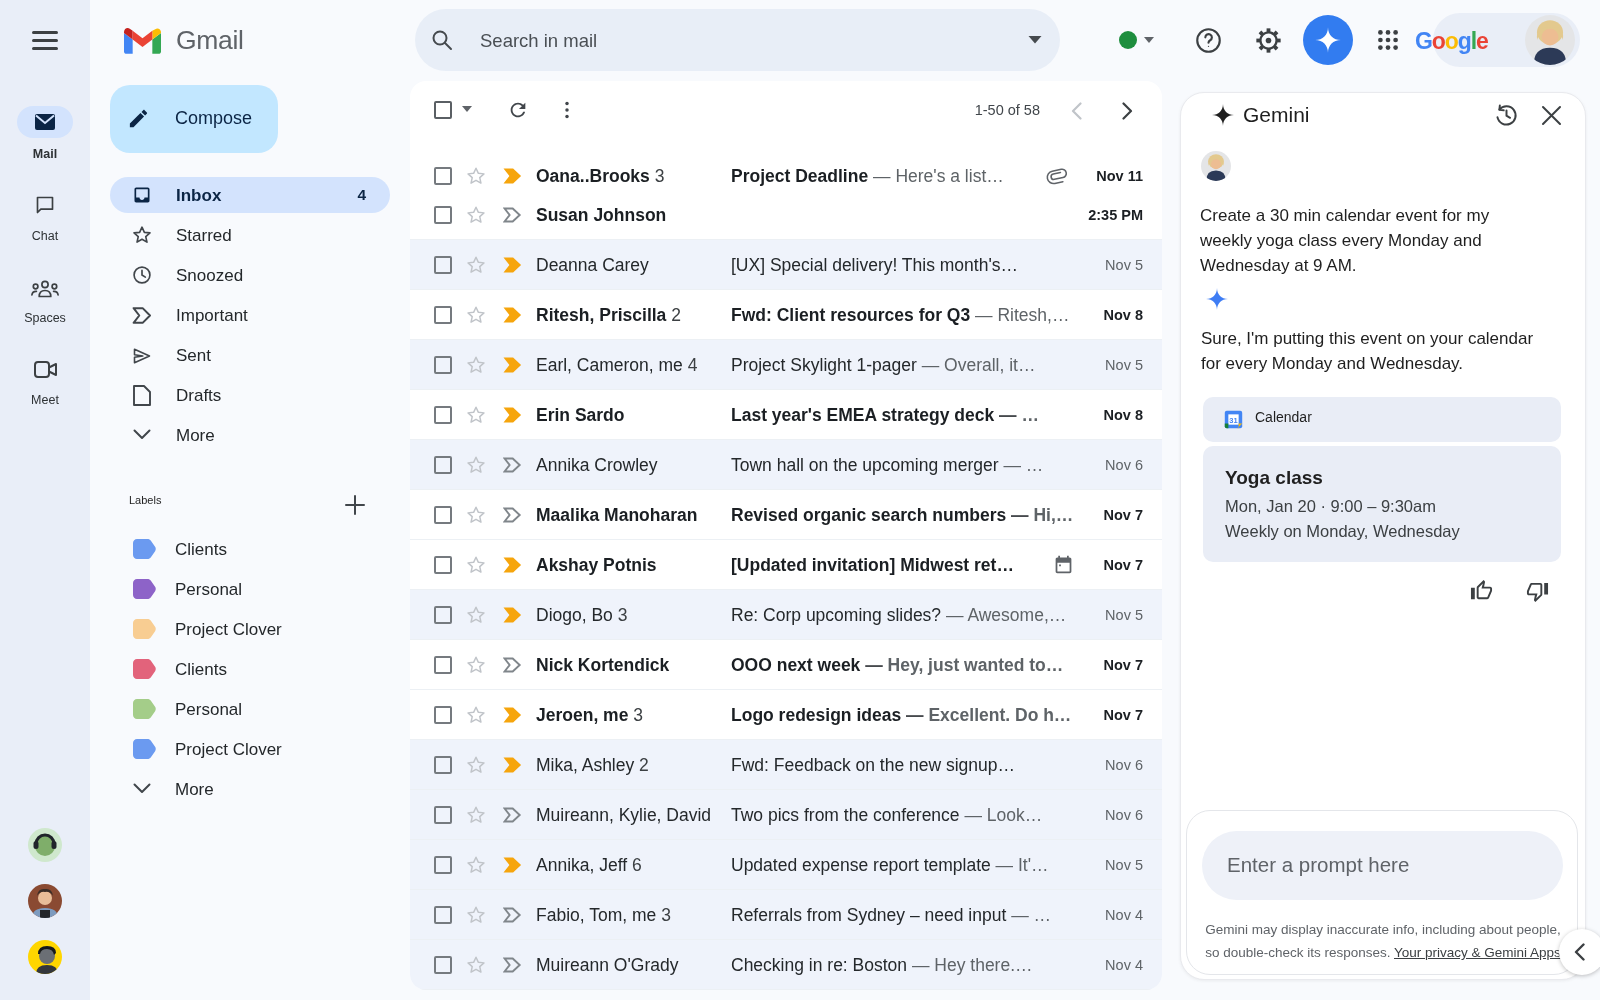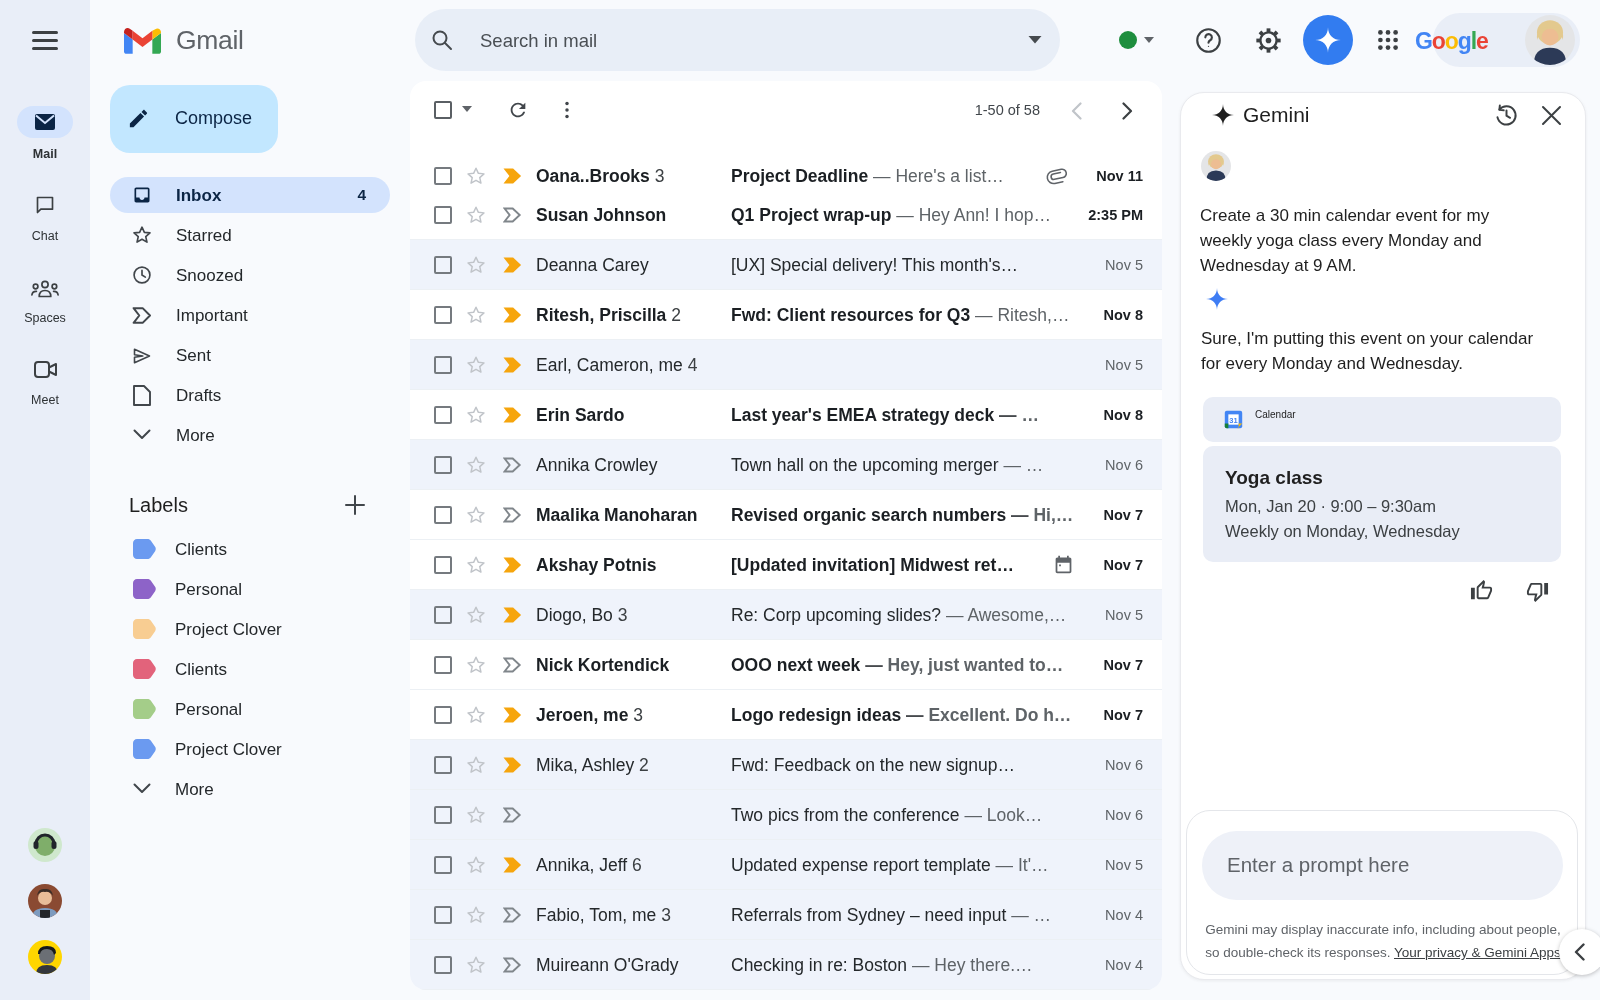--- a/index.html
+++ b/index.html
@@ -208,21 +208,21 @@
 <svg class="a" style="left:133px;top:385px" width="18" height="21" viewBox="0 0 18 21" fill="none" stroke="#41464b" stroke-width="1.9" stroke-linejoin="round">
  <path d="M1,1 h10 l6,6 v13 h-16 z"></path>
 </svg>
 <div class="a navtxt" style="left:176px;top:386px">Drafts</div>
 
 <svg class="a" style="left:133px;top:429px" width="18" height="11" viewBox="0 0 18 11">
     <path d="M1.5,1.5 L9,9 L16.5,1.5" fill="none" stroke="#41464b" stroke-width="2" stroke-linecap="round" stroke-linejoin="round"></path>
   </svg>
 <div class="a navtxt" style="left:176px;top:426px">More</div>
 
-<div class="a" style="left:129px;top:494px;font-size:20px;font-weight:500;color:#1f1f1f">Labels</div>
+<div class="a" style="left:129px;top:494px;font-size:11px;font-weight:500;color:#1f1f1f">Labels</div>
 <svg class="a" style="left:344px;top:494px" width="22" height="22" viewBox="0 0 22 22" stroke="#41464b" stroke-width="2" stroke-linecap="round">
     <path d="M11,2 V20 M2,11 H20"></path>
   </svg>
 
 <svg class="a" style="left:133px;top:539px" width="23" height="20" viewBox="0 0 23 20">
     <path d="M4,0 h10.5 c1.4,0 2.6,0.65 3.4,1.8 l4.2,6 c0.9,1.3 0.9,3.1 0,4.4 l-4.2,6 c-0.8,1.15 -2,1.8 -3.4,1.8 H4 c-2.2,0 -4,-1.8 -4,-4 V4 c0,-2.2 1.8,-4 4,-4 z" fill="#6b9af0"></path>
   </svg>
 <div class="a navtxt" style="left:175px;top:540px">Clients</div>
 <svg class="a" style="left:133px;top:579px" width="23" height="20" viewBox="0 0 23 20">
     <path d="M4,0 h10.5 c1.4,0 2.6,0.65 3.4,1.8 l4.2,6 c0.9,1.3 0.9,3.1 0,4.4 l-4.2,6 c-0.8,1.15 -2,1.8 -3.4,1.8 H4 c-2.2,0 -4,-1.8 -4,-4 V4 c0,-2.2 1.8,-4 4,-4 z" fill="#8d63c8"></path>
@@ -291,21 +291,20 @@
     </div>
 <div class="a row unread" style="top:109px">
       <div class="a cb" style="left:24px;top:16px"></div>
       <svg class="a" style="left:55px;top:14px" width="22" height="22" viewBox="0 0 24 24" fill="none" stroke="#c0c4c9" stroke-width="1.6" stroke-linejoin="round">
         <path d="M12,3.5 l2.6,5.6 6.1,0.6 -4.6,4.1 1.3,6 -5.4,-3.1 -5.4,3.1 1.3,-6 -4.6,-4.1 6.1,-0.6 z"></path>
       </svg>
       <svg class="a" style="left:93px;top:17px" width="19" height="16" viewBox="0 0 19 16">
         <path d="M1.6,1.5 h8.1 l7,6.5 -7,6.5 H1.6 l5,-6.5 z" fill="none" stroke="#80868b" stroke-width="1.9" stroke-linejoin="miter"></path>
       </svg>
       <div class="a sender" style="font-weight:bold;color:#1b1f23">Susan Johnson</div>
-      <div class="a subj"><span style="font-weight:bold;color:#1b1f23">Q1 Project wrap-up</span><span style="color:#5e6367"> — </span><span style="color:#5e6367">Hey Ann! I hop…</span></div>
       <div class="a date" style="font-weight:bold;color:#1b1f23">2:35 PM</div>
     </div>
 <div class="a row read" style="top:159px">
       <div class="a cb" style="left:24px;top:16px"></div>
       <svg class="a" style="left:55px;top:14px" width="22" height="22" viewBox="0 0 24 24" fill="none" stroke="#c0c4c9" stroke-width="1.6" stroke-linejoin="round">
         <path d="M12,3.5 l2.6,5.6 6.1,0.6 -4.6,4.1 1.3,6 -5.4,-3.1 -5.4,3.1 1.3,-6 -4.6,-4.1 6.1,-0.6 z"></path>
       </svg>
       <svg class="a" style="left:93px;top:17px" width="19" height="16" viewBox="0 0 19 16">
         <path d="M0.5,0.5 h9.6 l8,7.5 -8,7.5 H0.5 l5.9,-7.5 z" fill="#f6a50c"></path>
       </svg>
@@ -327,20 +326,21 @@
     </div>
 <div class="a row read" style="top:259px">
       <div class="a cb" style="left:24px;top:16px"></div>
       <svg class="a" style="left:55px;top:14px" width="22" height="22" viewBox="0 0 24 24" fill="none" stroke="#c0c4c9" stroke-width="1.6" stroke-linejoin="round">
         <path d="M12,3.5 l2.6,5.6 6.1,0.6 -4.6,4.1 1.3,6 -5.4,-3.1 -5.4,3.1 1.3,-6 -4.6,-4.1 6.1,-0.6 z"></path>
       </svg>
       <svg class="a" style="left:93px;top:17px" width="19" height="16" viewBox="0 0 19 16">
         <path d="M0.5,0.5 h9.6 l8,7.5 -8,7.5 H0.5 l5.9,-7.5 z" fill="#f6a50c"></path>
       </svg>
       <div class="a sender" style="color:#24282b">Earl, Cameron, me<span style="font-weight:normal;color:#3c4043"> 4</span></div>
+      <div class="a subj"><span style="color:#24282b">Project Skylight 1-pager</span><span style="color:#5e6367"> — </span><span style="color:#5e6367">Overall, it…</span></div>
       <div class="a date" style="color:#5e6367">Nov 5</div>
     </div>
 <div class="a row unread" style="top:309px">
       <div class="a cb" style="left:24px;top:16px"></div>
       <svg class="a" style="left:55px;top:14px" width="22" height="22" viewBox="0 0 24 24" fill="none" stroke="#c0c4c9" stroke-width="1.6" stroke-linejoin="round">
         <path d="M12,3.5 l2.6,5.6 6.1,0.6 -4.6,4.1 1.3,6 -5.4,-3.1 -5.4,3.1 1.3,-6 -4.6,-4.1 6.1,-0.6 z"></path>
       </svg>
       <svg class="a" style="left:93px;top:17px" width="19" height="16" viewBox="0 0 19 16">
         <path d="M0.5,0.5 h9.6 l8,7.5 -8,7.5 H0.5 l5.9,-7.5 z" fill="#f6a50c"></path>
       </svg>
@@ -436,20 +436,21 @@
       <div class="a date" style="color:#5e6367">Nov 6</div>
     </div>
 <div class="a row read" style="top:709px">
       <div class="a cb" style="left:24px;top:16px"></div>
       <svg class="a" style="left:55px;top:14px" width="22" height="22" viewBox="0 0 24 24" fill="none" stroke="#c0c4c9" stroke-width="1.6" stroke-linejoin="round">
         <path d="M12,3.5 l2.6,5.6 6.1,0.6 -4.6,4.1 1.3,6 -5.4,-3.1 -5.4,3.1 1.3,-6 -4.6,-4.1 6.1,-0.6 z"></path>
       </svg>
       <svg class="a" style="left:93px;top:17px" width="19" height="16" viewBox="0 0 19 16">
         <path d="M1.6,1.5 h8.1 l7,6.5 -7,6.5 H1.6 l5,-6.5 z" fill="none" stroke="#80868b" stroke-width="1.9" stroke-linejoin="miter"></path>
       </svg>
+      <div class="a sender" style="color:#24282b">Muireann, Kylie, David</div>
       <div class="a subj"><span style="color:#24282b">Two pics from the conference</span><span style="color:#5e6367"> — </span><span style="color:#5e6367">Look…</span></div>
       <div class="a date" style="color:#5e6367">Nov 6</div>
     </div>
 <div class="a row read" style="top:759px">
       <div class="a cb" style="left:24px;top:16px"></div>
       <svg class="a" style="left:55px;top:14px" width="22" height="22" viewBox="0 0 24 24" fill="none" stroke="#c0c4c9" stroke-width="1.6" stroke-linejoin="round">
         <path d="M12,3.5 l2.6,5.6 6.1,0.6 -4.6,4.1 1.3,6 -5.4,-3.1 -5.4,3.1 1.3,-6 -4.6,-4.1 6.1,-0.6 z"></path>
       </svg>
       <svg class="a" style="left:93px;top:17px" width="19" height="16" viewBox="0 0 19 16">
         <path d="M0.5,0.5 h9.6 l8,7.5 -8,7.5 H0.5 l5.9,-7.5 z" fill="#f6a50c"></path>
@@ -520,21 +521,21 @@
  <div class="a gtxt" style="left:20px;top:233px;white-space:nowrap">Sure, I'm putting this event on your calendar<br>for every Monday and Wednesday.</div>
 
  <div class="a chipcard" style="top:304px;height:45px">
   <svg class="a" style="left:21px;top:13px" width="19" height="19" viewBox="0 0 24 24">
    <rect x="1" y="1" width="22" height="22" rx="2.5" fill="#4285f4"></rect>
    <rect x="5.5" y="5.5" width="13" height="13" fill="#fff"></rect>
    <path d="M1,17 h4.5 v6 H3.5 Q1,23 1,20.5 Z" fill="#188038"></path>
    <path d="M17,23 l6,-6 h-4.5 v6 Z" fill="#fbbc04"></path>
    <text x="12" y="16" font-size="9.5" font-family="Liberation Sans" font-weight="bold" fill="#4285f4" text-anchor="middle">31</text>
   </svg>
-  <div class="a" style="left:52px;top:12px;font-size:10px;color:#1f1f1f">Calendar</div>
+  <div class="a" style="left:52px;top:12px;font-size:14px;color:#1f1f1f">Calendar</div>
  </div>
 
  <div class="a chipcard" style="top:353px;height:116px">
   <div class="a" style="left:22px;top:21px;font-size:19px;font-weight:bold;color:#1f1f1f">Yoga class</div>
   <div class="a" style="left:22px;top:51px;font-size:16.5px;color:#3c4043">Mon, Jan 20 · 9:00 – 9:30am</div>
   <div class="a" style="left:22px;top:76px;font-size:16.5px;color:#3c4043">Weekly on Monday, Wednesday</div>
  </div>
 
  <svg class="a" style="left:289px;top:486px" width="23" height="23" viewBox="0 0 24 24" fill="#3c4043">
       <path d="M9,21h9c0.83,0,1.54-0.5,1.84-1.22l3.02-7.05C22.95,12.5,23,12.26,23,12v-2c0-1.1-0.9-2-2-2h-6.31l0.95-4.57 l0.03-0.32c0-0.41-0.17-0.79-0.44-1.06L14.17,1L7.58,7.59C7.22,7.95,7,8.45,7,9v10C7,20.1,7.9,21,9,21z M9,9l4.34-4.34L12,10h9v2 l-3,7H9V9z M1,9h4v12H1V9z"></path>

